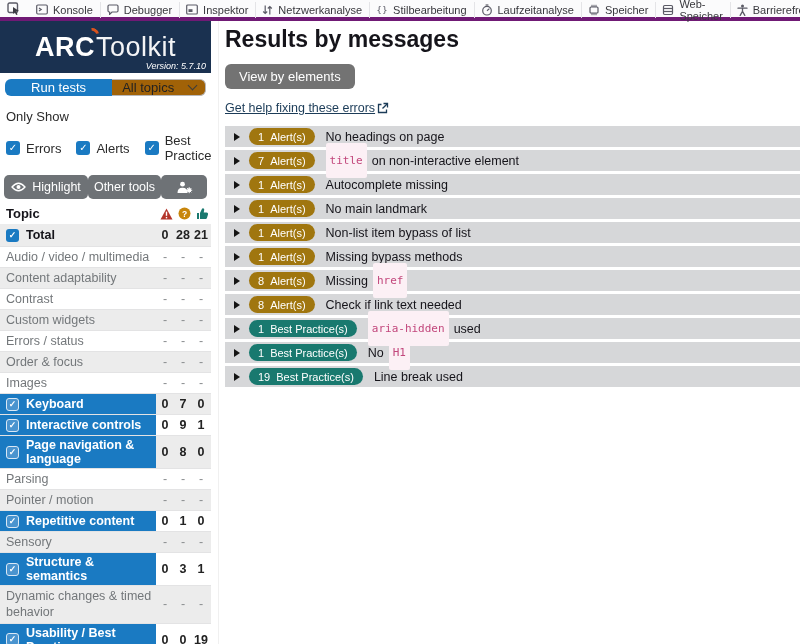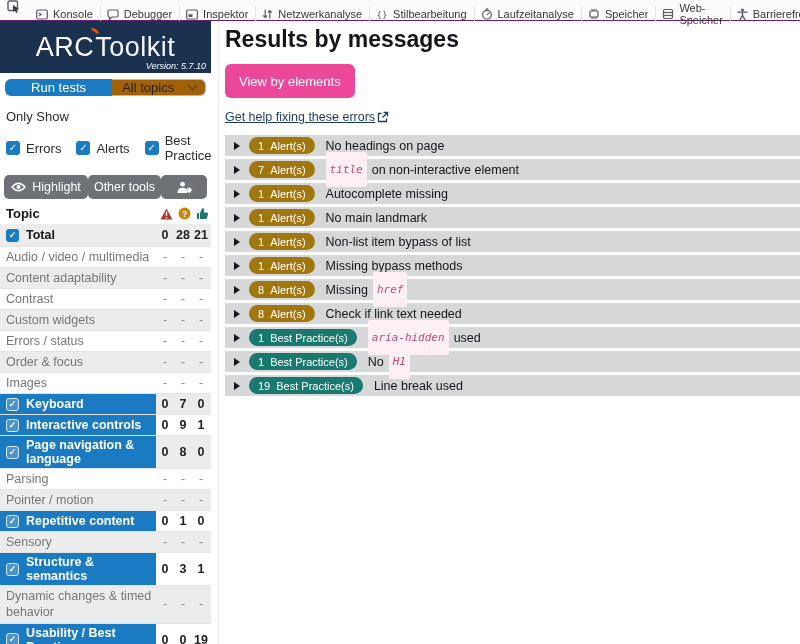--- a/index.html
+++ b/index.html
@@ -1,42 +1,42 @@
 <!DOCTYPE html>
 <html><head>
 <meta charset="utf-8">
 <style>
   * { margin:0; padding:0; box-sizing:border-box; }
   html,body { background:#fff; }
   .screen { width:800px; height:644px; position:relative; overflow:hidden;
             font-family:"Liberation Sans", sans-serif; background:#fff; color:#15141a; }
 
   
-  .devtools-bar { height:21px; display:flex; align-items:flex-start; background:#fbfbfc;
-                  border-bottom:1px solid #701a75; }
+  .devtools-bar { height:21px; display:flex; align-items:center; background:#fbfbfc;
+                  border-bottom:4px solid #701a75; }
   .pick-btn { display:flex; align-items:center; padding:0 7px; }
   .bar-sep { width:1px; background:#d7d7db; margin:3px 1px; }
   .tabs { display:flex; flex:1; }
   .tab { display:flex; align-items:center; gap:5px; padding:0 7px; font-size:11px;
          color:#38383d; border-top:2px solid transparent; cursor:default; position:relative; }
   .tab + .tab::before { content:""; position:absolute; left:0; top:4px; bottom:4px; width:1px; background:#e4e4e7; }
   .tab .ticon { display:flex; align-items:center; }
   .tab .ticon svg { display:block; }
 
   
   .body { display:flex; height:623px; }
   .sidebar { width:211px; display:flex; flex-direction:column; overflow:hidden; background:#fff; }
   .gutter { width:8px; background:#fff; border-right:1px solid #f0f0f0; }
   .main { flex:1; padding:3px 0 0 6px; overflow:hidden; }
 
   
   .banner { height:52px; background:#1a3150; position:relative; display:flex;
             align-items:center; justify-content:center; flex:none; }
   .brand { color:#fff; font-size:27px; letter-spacing:0.5px; }
-  .brand .b { font-weight:normal;text-align:center; }
+  .brand .b { font-weight:bold;text-align:center; }
   .brand .l { font-weight:normal; margin-left:1px; opacity:.95; }
   .arc-accent { position:absolute; left:86px; top:7px; width:13px; height:13px; border-radius:50%;
                 border:3px solid transparent; border-top-color:#d9531e; transform:rotate(35deg); }
   .version { position:absolute; right:5px; bottom:2px; color:#fff; font-size:9px; font-style:italic; }
 
   
   .run-group { display:flex; height:25px; margin:6px 5px 0 5px; }
   .btn-run { flex:1.45; background:#1a7ac2; color:#fff; font-size:13px; border:none;
              border-radius:6px 0 0 6px; display:flex; align-items:center; justify-content:center; cursor:pointer; }
   .dropdown { flex:1; background:#a16207; border:1px solid #b7b7ba; border-left:none;
@@ -68,35 +68,35 @@
   .trow .nums { display:flex; align-items:center; padding-right:1px; }
   .trow .num { width:18px; text-align:center; font-weight:bold; color:#222; }
   .trow .num.dash { color:#8a8d90; font-weight:normal; }
   .trow.on .cb { background:#4a94cf; border:1px solid #d9e8f5; }
   .trow .cb { width:13px; height:13px; font-size:9px; }
   .trow.tall { min-height:36px; }
   .trow.tall .lab { line-height:1.3; }
 
   
   .page-title { font-size:23px; font-weight:bold; color:#15141a; margin:2px 0 11px 0; }
-  .view-btn { background:#ec4899; color:#fff; border:none; border-radius:6px; height:34px;
+  .view-btn { background:#737373; color:#fff; border:none; border-radius:6px; height:25px;
               padding:0 14px; font-size:13px; margin-bottom:9px; display:inline-flex; align-items:center; cursor:pointer; }
   .help-row { margin-bottom:10px; }
   .help-link { display:inline-flex; align-items:center; gap:2px; font-size:12.5px; color:#1c3c58;
                text-decoration:underline; }
   .rrow { display:flex; align-items:center; height:21px; background:#d6d7d9; margin-bottom:3px; padding-left:5px; }
   .exp { width:0; height:0; border-left:6px solid #141414; border-top:4.5px solid transparent;
          border-bottom:4.5px solid transparent; margin:0 9px 0 4px; flex:none; cursor:pointer; }
   .badge { color:#fff; font-size:11px; border-radius:10px; padding:2.5px 9px; text-align:center;
            flex:none; display:inline-flex; gap:6px; justify-content:center; min-width:47px; }
   .badge.alert { background:#a0760f; }
   .badge.best-practice { background:#19796f; }
   .msg { margin-left:11px; font-size:12.5px; color:#15141a; display:flex; align-items:center; gap:5px; }
   .code { font-family:"DejaVu Sans Mono", monospace; font-size:11px; color:#c2477c; background:#fcf0f5;
-          padding:11px 4px; border-radius:2px;font-style:italic; }
+          padding:11px 4px; border-radius:2px; }
 </style>
 </head>
 <body>
 
 <div class="screen">
 
   <header class="devtools-bar">
     <span class="pick-btn">
       <svg width="13" height="13" viewBox="0 0 13 13">
         <rect x="1" y="1" width="9.5" height="9.5" rx="1.5" fill="none" stroke="#5b5b66" stroke-width="1.4"></rect>

